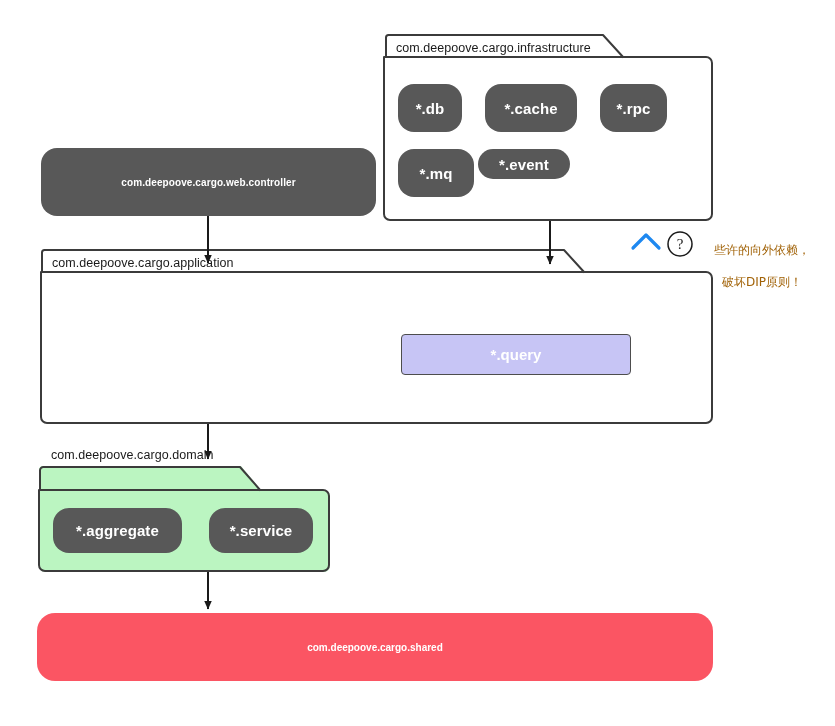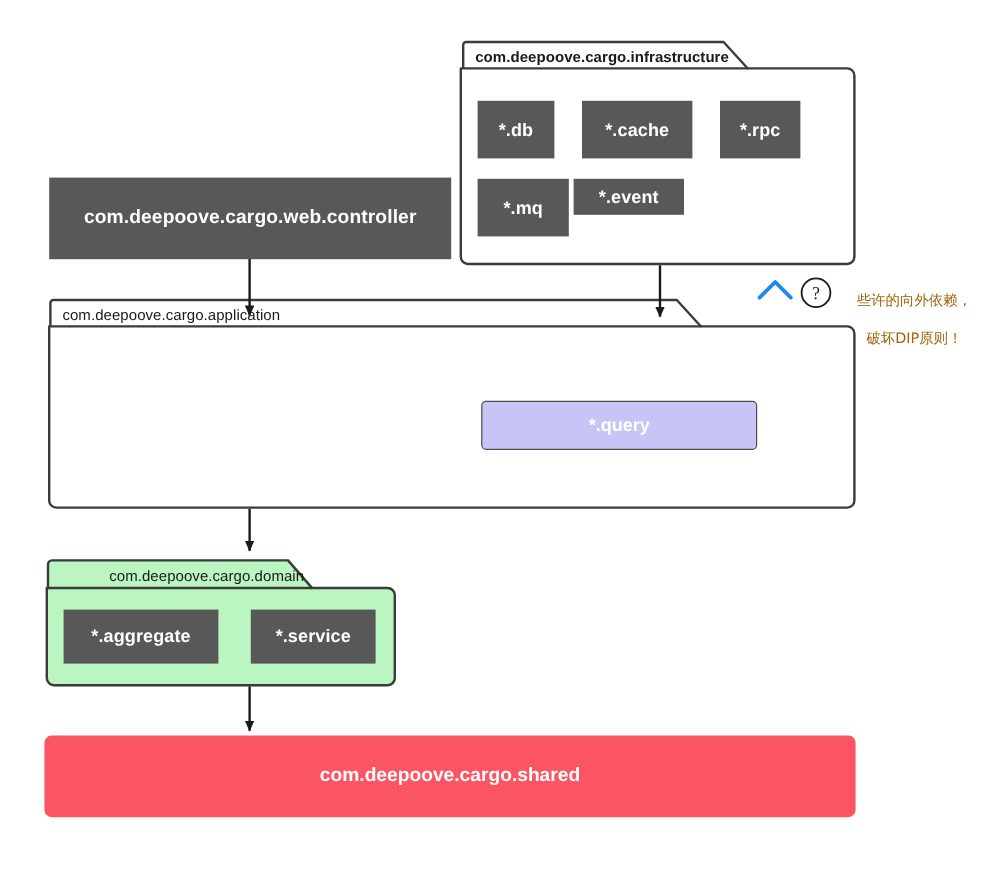--- a/index.html
+++ b/index.html
@@ -36,26 +36,26 @@
     box-sizing: border-box;
     display: flex;
     align-items: center;
     justify-content: center;
     text-align: center;
   }
   
   .mod-box {
     background: #585858;
     color: #ffffff;
-    border-radius: 0;
+    border-radius: 16px;
     font-weight: bold;
     letter-spacing: 0.1px;
   }
   .mod-big {
-    font-size: 16px;
+    font-size: 10px;
   }
   .mod-small {
     font-size: 15px;
   }
   
   .pkg-label {
     position: absolute;
     font-size: 12.5px;
     color: #1a1a1a;
     white-space: nowrap;
@@ -127,45 +127,45 @@
       <line x1="208" y1="572" x2="208" y2="609" stroke="#1a1a1a" stroke-width="2" marker-end="url(#arrowhead)"></line>
     </g>
 
     <g class="annot-icons">
       <path d="M633,248 L646,235 L659,248" fill="none" stroke="#1E88F0" stroke-width="3.2" stroke-linecap="round" stroke-linejoin="round"></path>
       <circle cx="680" cy="244" r="12" fill="#ffffff" stroke="#1a1a1a" stroke-width="1.5"></circle>
       <text x="680" y="249" text-anchor="middle" font-family="Liberation Serif, serif" font-size="15" fill="#1a1a1a">?</text>
     </g>
   </svg>
 
-  <div class="pkg-label" style="left:396px; top:41px;font-weight:bold;">com.deepoove.cargo.infrastructure</div>
+  <div class="pkg-label" style="left:396px; top:41px;">com.deepoove.cargo.infrastructure</div>
 
   <div class="pkg-label" style="left:52px; top:256px;">com.deepoove.cargo.application</div>
 
-  <div class="pkg-label" style="left:51px; top:473px;margin-left:40px;">com.deepoove.cargo.domain</div>
+  <div class="pkg-label" style="left:51px; top:448px;">com.deepoove.cargo.domain</div>
 
   <div class="node mod-box mod-small" style="left:398px; top:84px; width:64px; height:48px;">*.db</div>
 
   <div class="node mod-box mod-small" style="left:600px; top:84px; width:67px; height:48px;">*.rpc</div>
 
   <div class="node mod-box mod-small" style="left:485px; top:84px; width:92px; height:48px;">*.cache</div>
 
   <div class="node mod-box mod-small" style="left:398px; top:149px; width:76px; height:48px;">*.mq</div>
 
   <div class="node mod-box mod-small" style="left:478px; top:149px; width:92px; height:30px;">*.event</div>
 
   <div class="node mod-box mod-big" style="left:41px; top:148px; width:335px; height:68px;">com.deepoove.cargo.web.controller</div>
 
 
   <div class="node leaf-box" style="left:401px; top:334px; width:230px; height:41px; background:#C7C5F5;">*.query</div>
 
   <div class="node mod-box mod-small" style="left:209px; top:508px; width:104px; height:45px;">*.service</div>
 
   <div class="node mod-box mod-small" style="left:53px; top:508px; width:129px; height:45px;">*.aggregate</div>
 
-  <div class="node mod-big" style="left:37px; top:613px; width:676px; height:68px; background:#FB5563; color:#ffffff; border-radius:6px; font-weight:bold;">com.deepoove.cargo.shared</div>
+  <div class="node mod-big" style="left:37px; top:613px; width:676px; height:68px; background:#FB5563; color:#ffffff; border-radius:18px; font-weight:bold;">com.deepoove.cargo.shared</div>
 
   <div class="annot" style="left:698px; top:226px; width:128px;">
     <div>些许的向外依赖，</div>
     <div>破坏DIP原则！</div>
   </div>
 
 </div>
 
 </body></html>

